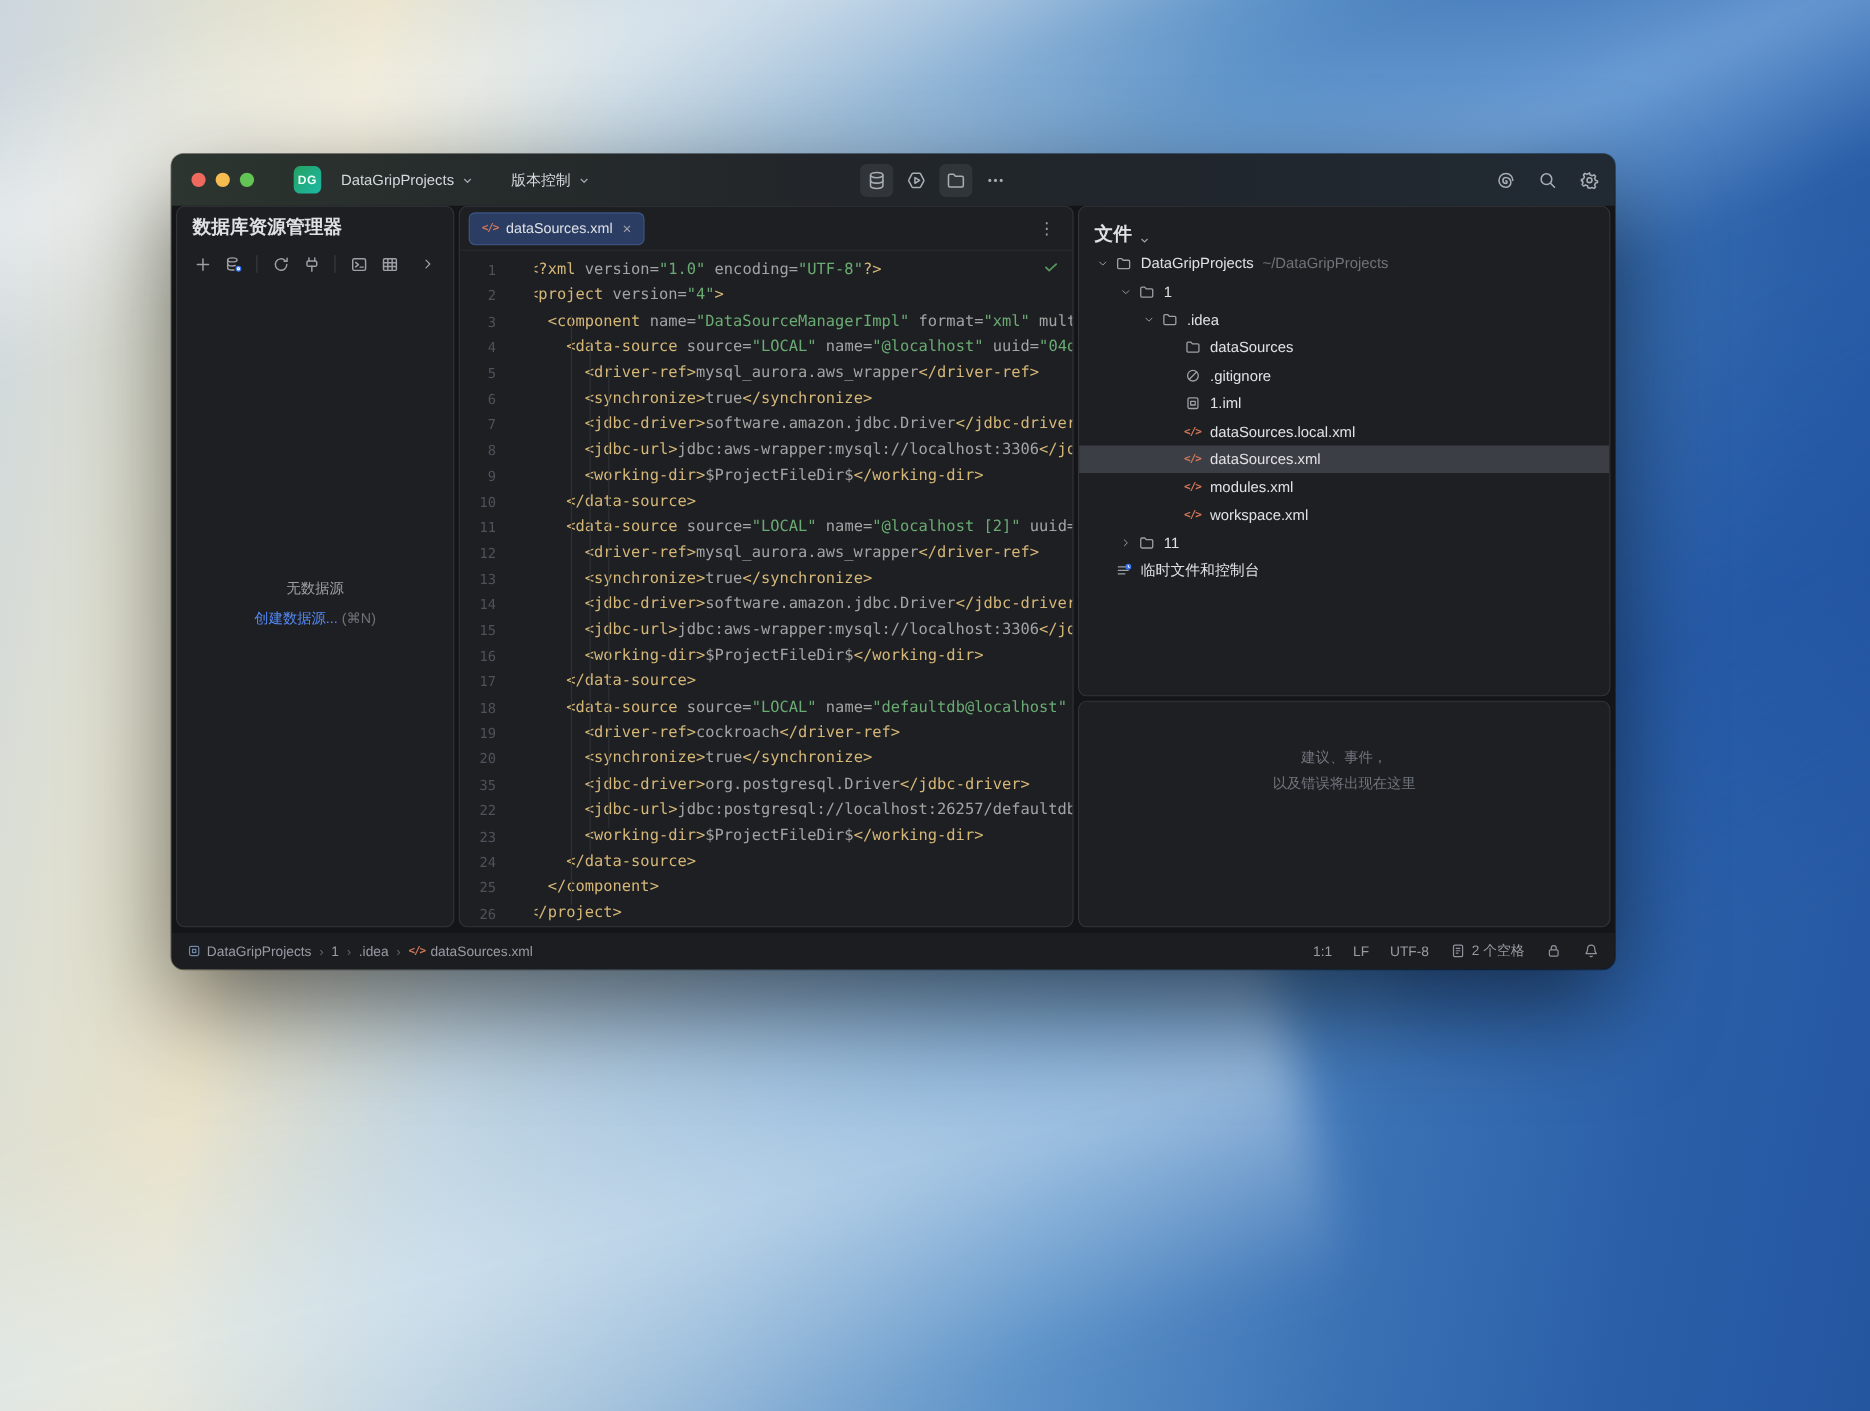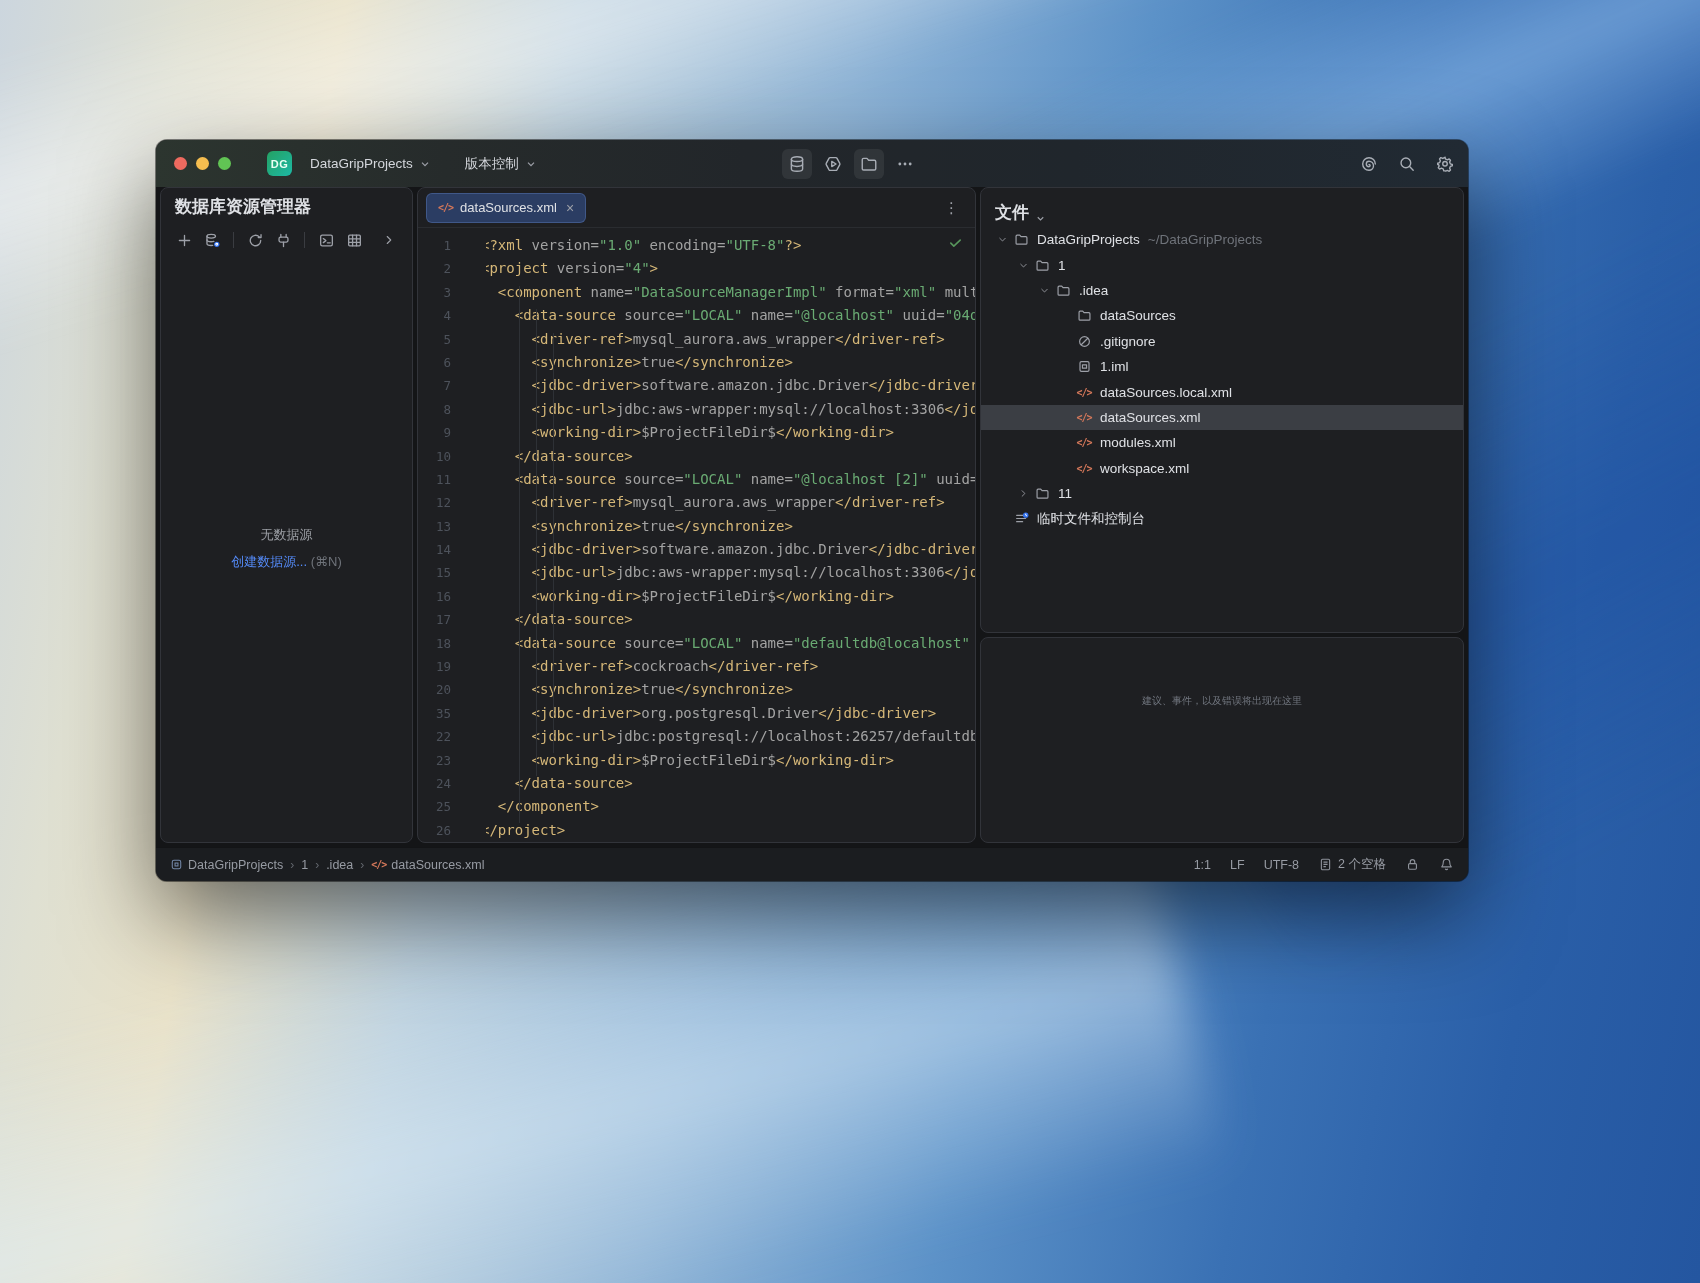--- a/index.html
+++ b/index.html
@@ -75,22 +75,22 @@
   .right-col { flex:0 0 484px; display:flex; flex-direction:column; gap:4px; min-height:0; }
   .files-panel { flex:0 0 446px; display:flex; flex-direction:column; }
   .fp-header { display:flex; align-items:flex-end; gap:6px; }
   .tree { margin-top:3px; }
   .tree-row { height:25.4px; display:flex; align-items:center; font-size:13.5px; color:#dfe1e5; cursor:default; }
   .tree-row.selected { background:#3b3e44; }
   .t-chev { width:19px; display:inline-flex; justify-content:center; color:#9da0a8; flex:0 0 19px; }
   .t-icon { width:18px; display:inline-flex; justify-content:center; margin-right:7px; color:#9da0a8; flex:0 0 18px; }
   .t-suffix { color:#6f737a; margin-left:8px; }
   .notif-panel { flex:1; display:flex; flex-direction:column; }
-  .notif-body { flex:1; display:flex; flex-direction:row; align-items:center; justify-content:center; padding-bottom:80px;
-    color:#70757e; font-size:10px; line-height:23px; text-align:center; }
+  .notif-body { flex:1; display:flex; flex-direction:column; align-items:center; justify-content:center; padding-bottom:80px;
+    color:#70757e; font-size:13px; line-height:23px; text-align:center; }
 
   
   .statusbar { height:34px; flex:0 0 34px; display:flex; align-items:center; padding:0 14px; background:#1b1d20;
     border-top:1px solid #131416; color:#979ba3; font-size:12.5px; }
   .bc { display:flex; align-items:center; gap:7px; }
   .bc-item { display:flex; align-items:center; gap:5px; }
   .bc-sep { color:#63666d; font-size:12px; }
   .sb-right { margin-left:auto; display:flex; align-items:center; gap:19px; }
   .sb-item { display:flex; align-items:center; gap:5px; }
   .sb-ic { color:#8d9199; display:inline-flex; }

